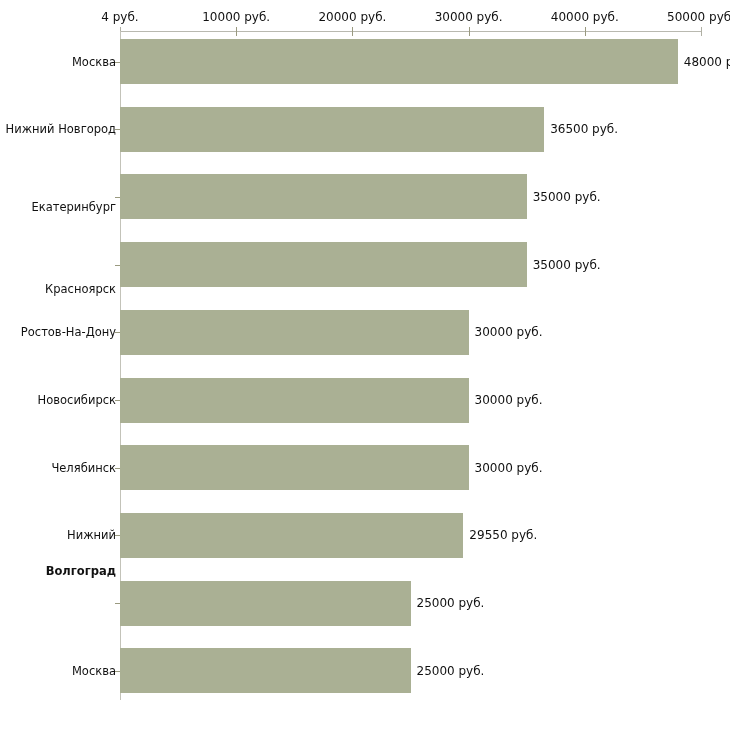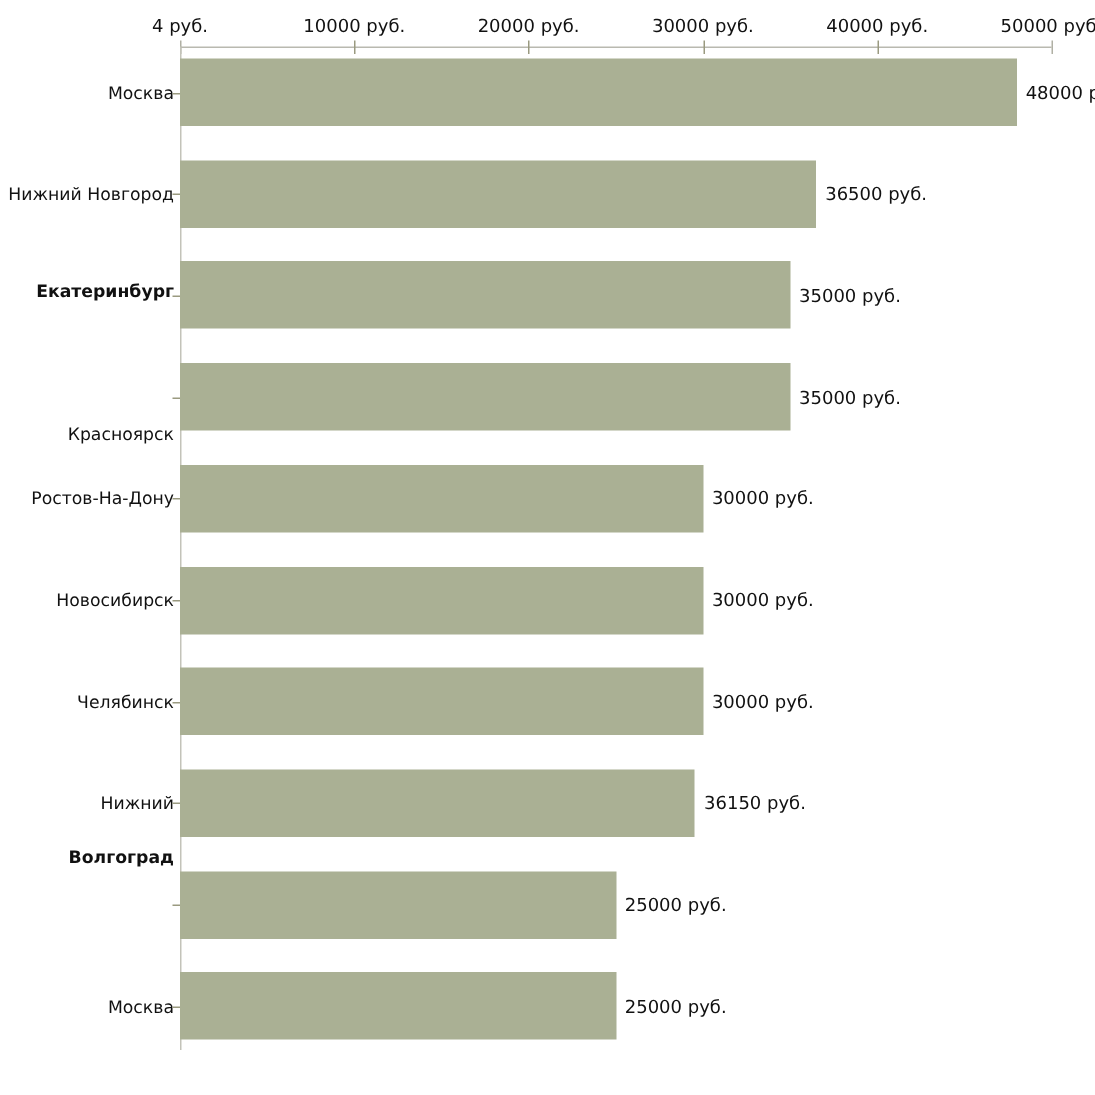--- a/index.html
+++ b/index.html
@@ -127,21 +127,21 @@
         <div class="bar" style="top: 39px; height: 45px; width: 557.76px; background: rgb(170, 176, 148);"></div>
         <div class="bar-value" style="left: 683.76px; top: 54.5px;">48000 руб.</div>
       </div>
       <div class="row" style="top: 0px;">
         <div class="cat-label" style="top: 122.2px;">Нижний Новгород</div>
         <div class="cat-tick" style="top: 129px;"></div>
         <div class="bar" style="top: 106.7px; height: 45px; width: 424.13px; background: rgb(170, 176, 148);"></div>
         <div class="bar-value" style="left: 550.13px; top: 122.2px;">36500 руб.</div>
       </div>
       <div class="row" style="top: 0px;">
-        <div class="cat-label" style="top: 187px; font-weight: bold;">Екатеринбург</div>
+        <div class="cat-label" style="top: 200px;">Екатеринбург</div>
         <div class="cat-tick" style="top: 197px;"></div>
         <div class="bar" style="top: 174.4px; height: 45px; width: 406.7px; background: rgb(170, 176, 148);"></div>
         <div class="bar-value" style="left: 532.7px; top: 189.9px;">35000 руб.</div>
       </div>
       <div class="row" style="top: 0px;">
         <div class="cat-label" style="top: 257.6px; margin-top: 24px;">Красноярск</div>
         <div class="cat-tick" style="top: 265px;"></div>
         <div class="bar" style="top: 242.1px; height: 45px; width: 406.7px; background: rgb(170, 176, 148);"></div>
         <div class="bar-value" style="left: 532.7px; top: 257.6px;">35000 руб.</div>
       </div>
@@ -160,21 +160,21 @@
       <div class="row" style="top: 0px;">
         <div class="cat-label" style="top: 460.7px;">Челябинск</div>
         <div class="cat-tick" style="top: 468px;"></div>
         <div class="bar" style="top: 445.2px; height: 45px; width: 348.6px; background: rgb(170, 176, 148);"></div>
         <div class="bar-value" style="left: 474.6px; top: 460.7px;">30000 руб.</div>
       </div>
       <div class="row" style="top: 0px;">
         <div class="cat-label" style="top: 528.4px;">Нижний</div>
         <div class="cat-tick" style="top: 535px;"></div>
         <div class="bar" style="top: 512.9px; height: 45px; width: 343.371px; background: rgb(170, 176, 148);"></div>
-        <div class="bar-value" style="left: 469.371px; top: 528.4px;">36150 руб.</div>
+        <div class="bar-value" style="left: 469.371px; top: 528.4px;">29550 руб.</div>
       </div>
       <div class="row" style="top: 0px;">
         <div class="cat-label" style="top: 564px; font-weight: bold;">Волгоград</div>
         <div class="cat-tick" style="top: 603px;"></div>
         <div class="bar" style="top: 580.6px; height: 45px; width: 290.5px; background: rgb(170, 176, 148);"></div>
         <div class="bar-value" style="left: 416.5px; top: 596.1px;">25000 руб.</div>
       </div>
       <div class="row" style="top: 0px;">
         <div class="cat-label" style="top: 663.8px;">Москва</div>
         <div class="cat-tick" style="top: 671px;"></div>

